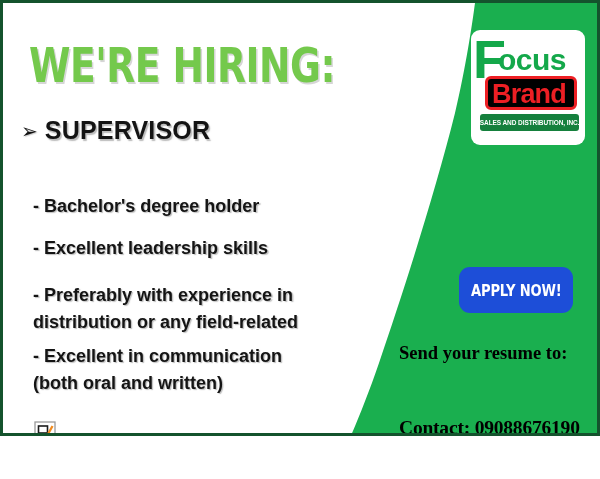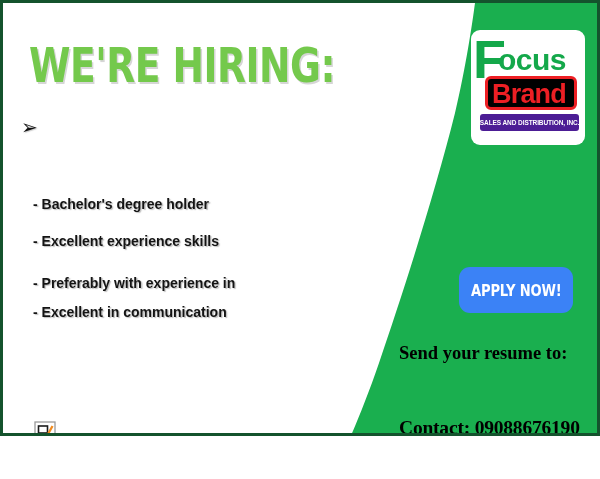--- a/index.html
+++ b/index.html
@@ -78,21 +78,21 @@
   }
 
   
   .reqs {
     position: absolute;
     left: 30px;
     top: 172px;
     width: 320px;
   }
   .req {
-    font-size: 14px;
+    font-size: 18px;
     font-weight: bold;
     color: #141414;
     font-family: "Liberation Sans", sans-serif;
     text-shadow: 1.3px 1.3px 1.1px rgba(135,135,135,0.55);
     white-space: nowrap;
   }
   .req.m0  { margin-top: 0px;  }
   .req.m1  { margin-top: 21px; }
   .req.m2  { margin-top: 21px; }
   .req.m3  { margin-top: 26px; }
@@ -162,21 +162,21 @@
     font-family: "Liberation Sans", sans-serif;
     letter-spacing: -0.8px;
     white-space: nowrap;
   }
   .logo-tagline-bar {
     position: absolute;
     left: 9px;
     top: 84px;
     width: 99px;
     height: 17px;
-    background: #4c1d95;
+    background: #15803d;
     border-radius: 3px;
     display: flex;
     align-items: center;
     justify-content: center;
   }
   .logo-tagline {
     font-size: 7.4px;
     line-height: 8px;
     font-weight: bold;
     color: #ffffff;
@@ -186,21 +186,21 @@
     letter-spacing: -0.1px;
   }
 
   
   .apply-btn {
     position: absolute;
     left: 456px;
     top: 264px;
     width: 114px;
     height: 46px;
-    background: #3b82f6;
+    background: #1d4ed8;
     border-radius: 11px;
     display: flex;
     align-items: center;
     justify-content: center;
     cursor: pointer;
   }
   .apply-btn-label {
     font-size: 16px;
     line-height: 17px;
     font-weight: bold;
@@ -235,27 +235,30 @@
 
   <svg class="green-shape" viewBox="0 0 594 473" preserveAspectRatio="none">
     <path d="M 472 0 L 594 0 L 594 473 L 329 473 C 329 473 352 430 376 360
              C 400 290 432 190 452 110 C 463 64 469 22 472 0 Z" fill="#1aaf4f"></path>
   </svg>
 
   <div class="headline">WE'RE HIRING:</div>
 
   <div class="job-title-row">
     <span class="bullet-arrow">➢</span>
+    <span class="job-title">SUPERVISOR</span>
   </div>
 
   <div class="reqs">
     <div class="req m1">- Bachelor's degree holder</div>
-    <div class="req m2">- Excellent experience skills</div>
+    <div class="req m2">- Excellent leadership skills</div>
     <div class="req m3">- Preferably with experience in</div>
+    <div class="req m4">distribution or any field-related</div>
     <div class="req m5">- Excellent in communication</div>
+    <div class="req m6">(both oral and written)</div>
   </div>
 
   <svg class="doc-icon" viewBox="0 0 22 19">
     <rect x="1" y="2" width="20" height="16" fill="#ffffff" stroke="#9a9a9a" stroke-width="1.3"></rect>
     <rect x="4.5" y="6" width="9" height="7" fill="none" stroke="#1b1b1b" stroke-width="1.6"></rect>
     <path d="M 13 13.5 L 17.5 5.5 L 19.5 6.5 L 15 14.5 Z" fill="#f08a1e"></path>
     <path d="M 13 13.5 L 13.4 15.2 L 15 14.5 Z" fill="#c96b10"></path>
   </svg>
 
   <div class="logo-card">

